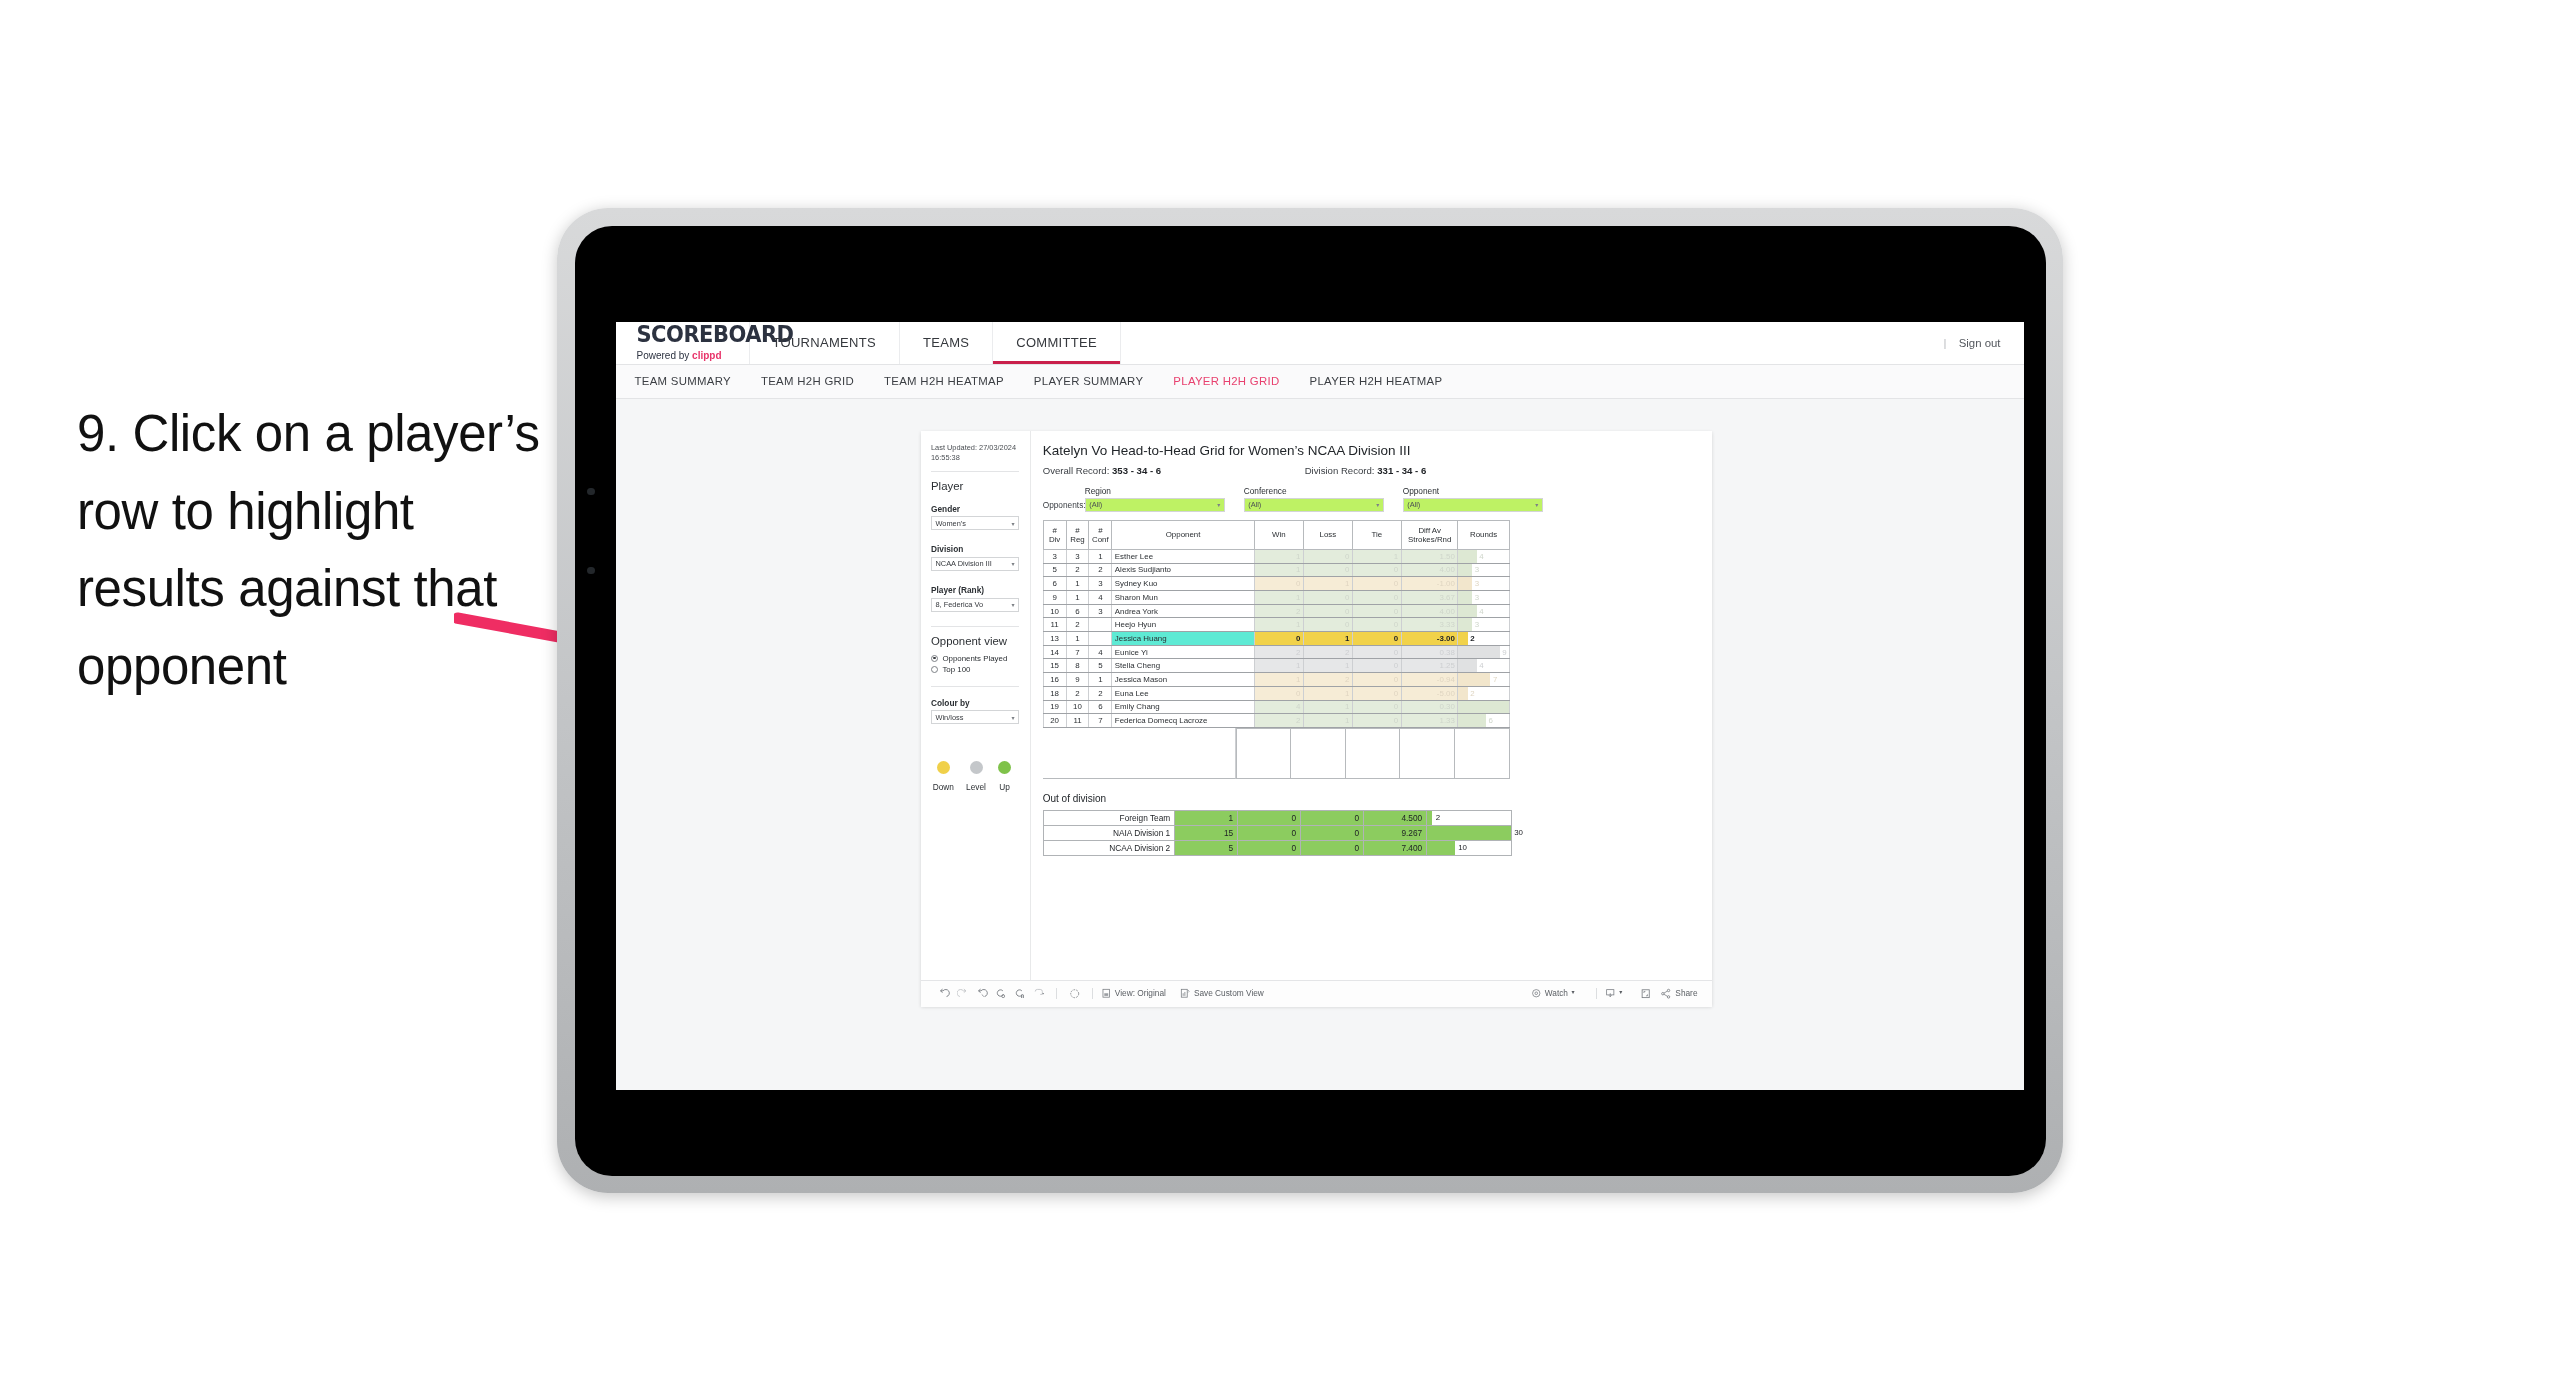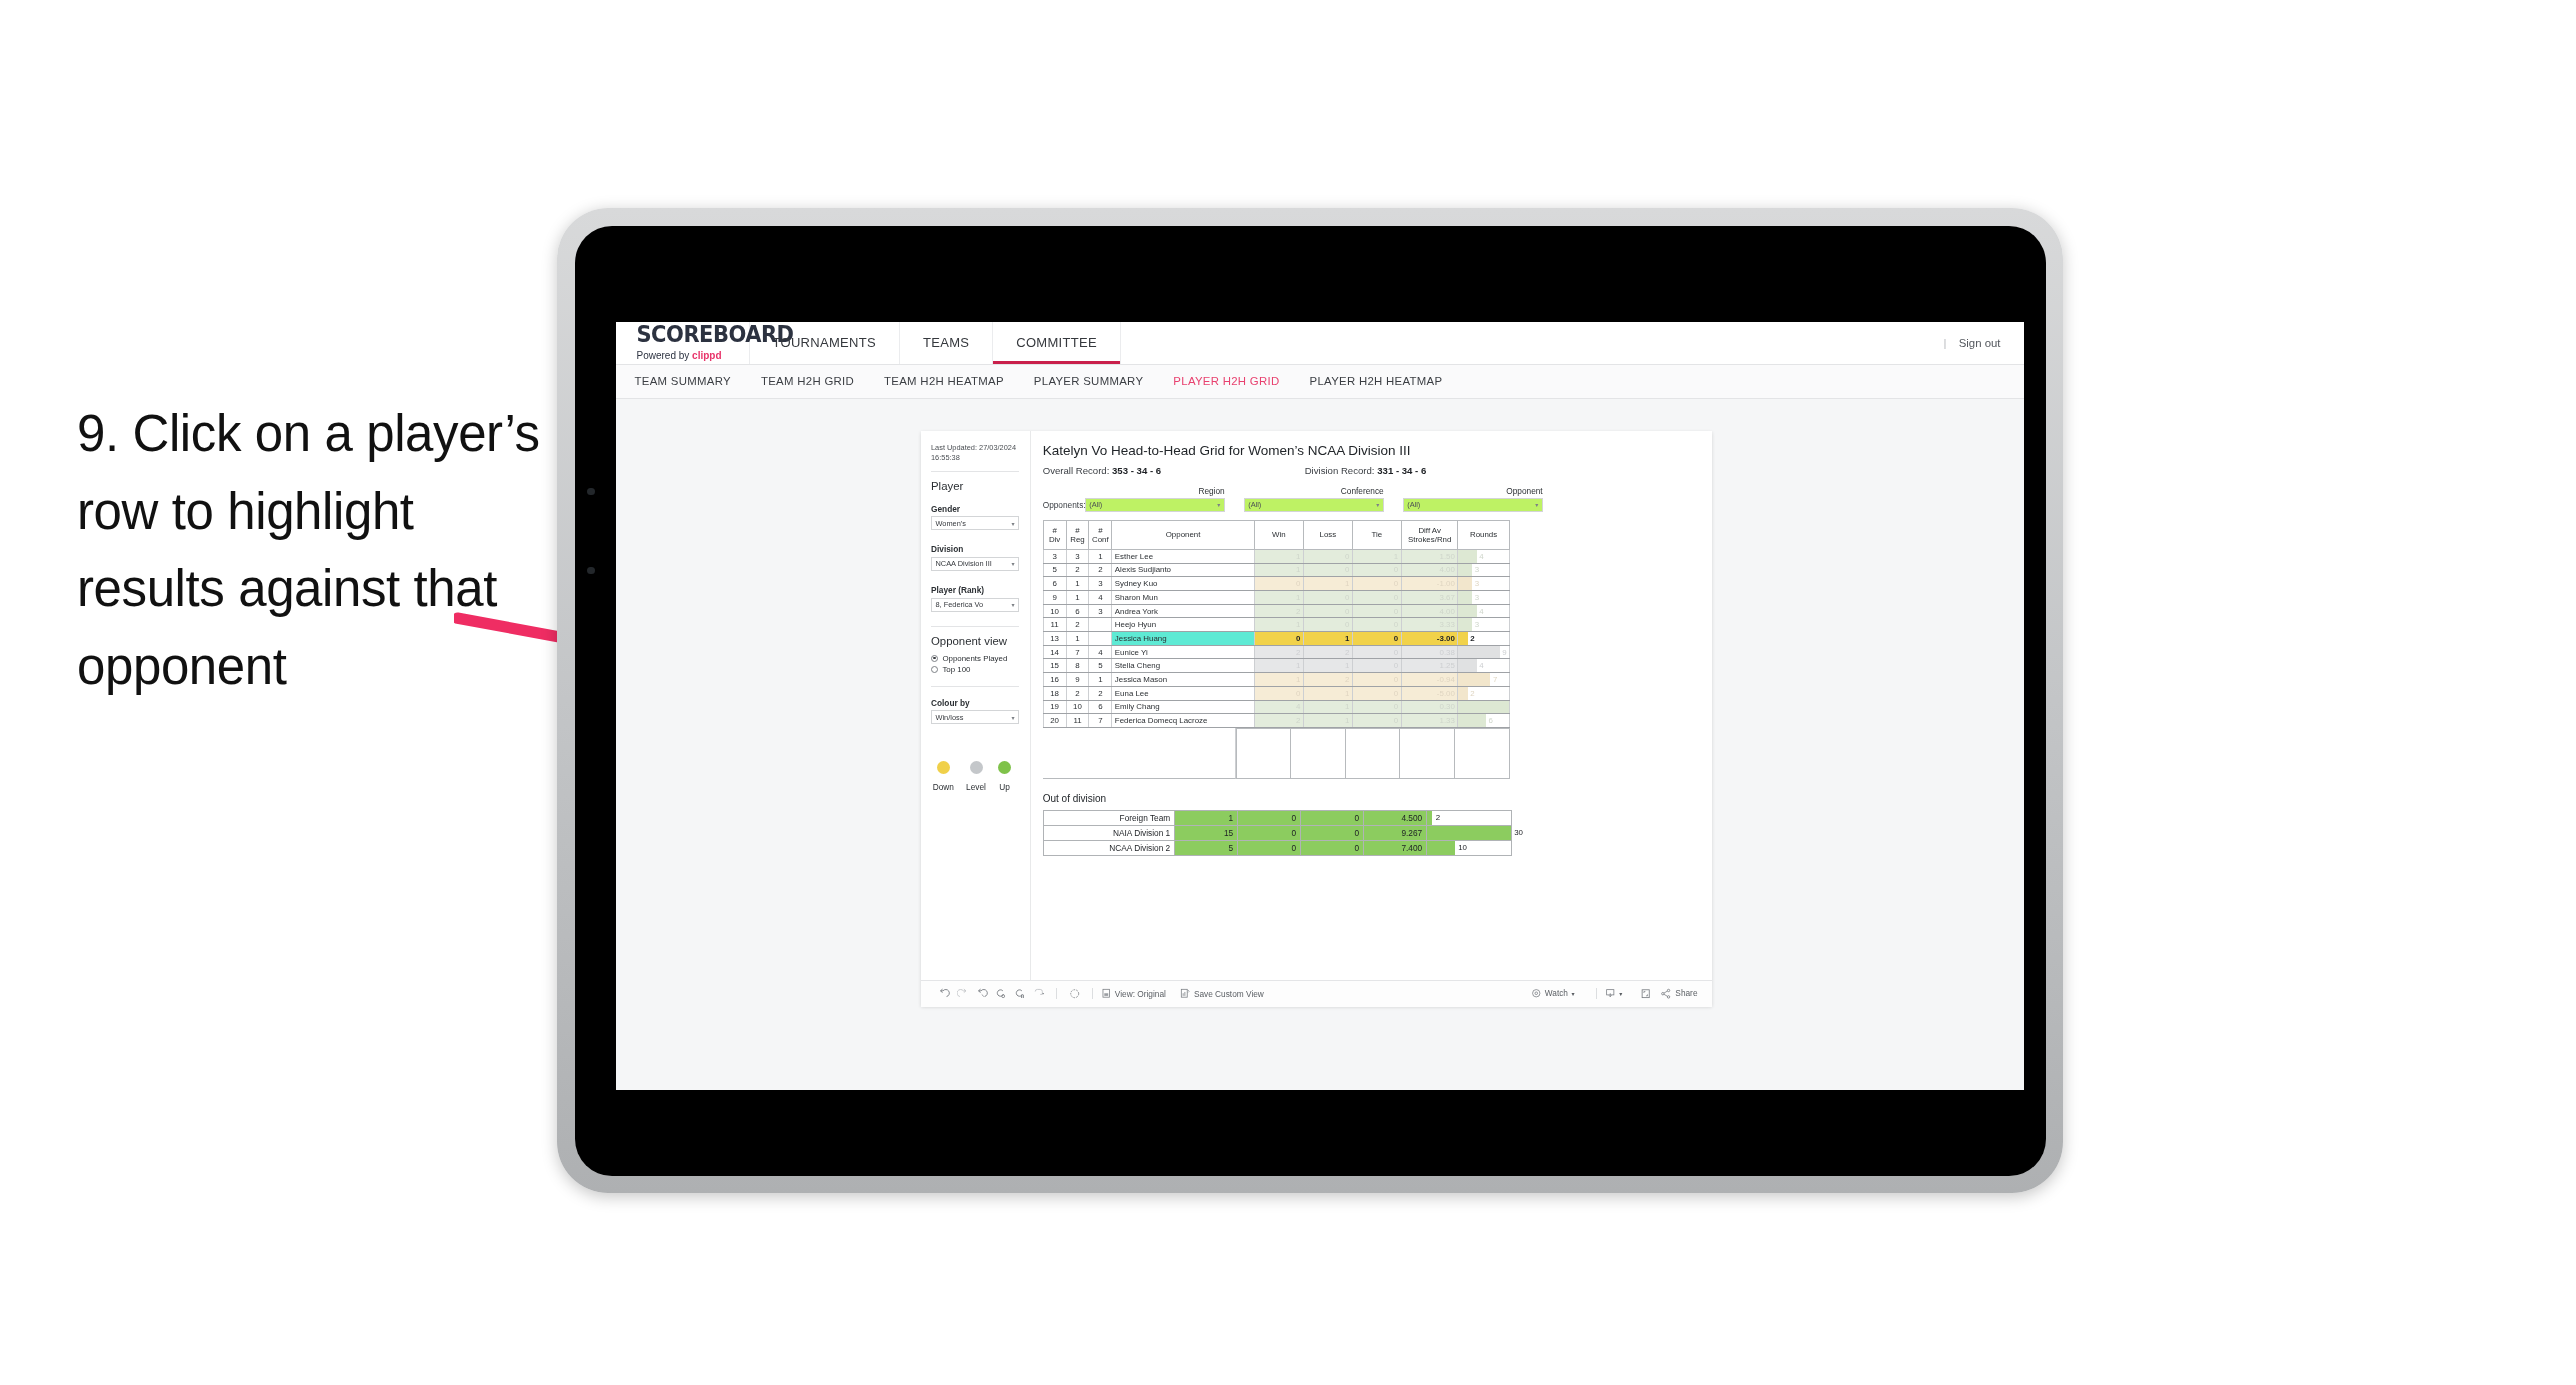--- a/index.html
+++ b/index.html
@@ -109,21 +109,21 @@
 
   
   #main{flex:1;min-width:0;padding:12.2px 14px 0 12.2px;box-sizing:border-box;overflow:hidden;}
   #title{font-size:13.5px;color:#22262a;margin-bottom:7px;}
   #records{display:flex;font-size:9.6px;color:#3a3e43;margin-bottom:10.5px;}
   #records .rec1{width:262px;}
   #records b{font-weight:bold;color:#1d2024;}
   #filters{display:flex;align-items:flex-end;gap:0;margin-bottom:7.9px;}
   #opp-lbl{font-size:8.3px;color:#3a3e43;width:42px;padding-bottom:1.7px;}
   .fgroup{width:140px;margin-right:19px;}
-  .fgroup .flbl{font-size:8.3px;color:#2b2f33;margin-bottom:1.7px;text-align:right;}
+  .fgroup .flbl{font-size:8.3px;color:#2b2f33;margin-bottom:1.7px;}
   .fbox{
     height:12.2px;border:0.9px solid #d3d5d7;background:#bef264;display:flex;align-items:center;
     padding:0 3.5px;font-size:7.4px;color:#4b4f54;position:relative;cursor:pointer;
   }
   .fbox .car{position:absolute;right:3.5px;font-size:6.1px;color:#7d8186;}
 
   
   table.grid{border-collapse:collapse;table-layout:fixed;width:467px;font-size:7.9px;color:#2b2f33;}
   table.grid th{
     border:0.9px solid #b7babd;background:#fff;font-weight:normal;font-size:7.9px;
@@ -157,21 +157,21 @@
   td.ood-r{padding:0;position:relative;background:#fff;}
 
   
   #toolbar{
     height:26px;border-top:0.9px solid #e4e5e7;background:#fdfdfd;
     display:flex;align-items:center;padding:0 14px;gap:0;
     font-size:8.3px;color:#5a5e63;
   }
   .tb-ico{width:19px;display:flex;align-items:center;justify-content:center;cursor:pointer;}
   .tb-sep{width:0.9px;height:11.4px;background:#dcdee0;margin:0 7.9px;}
-  .tb-item{display:flex;align-items:center;gap:3.5px;margin-right:14px;cursor:pointer;white-space:nowrap;}
+  .tb-item{display:flex;gap:3.5px;margin-right:14px;cursor:pointer;white-space:nowrap;}
   .tb-right{margin-left:auto;display:flex;align-items:center;}
 </style>
 </head>
 <body>
 
 <div id="caption">9. Click on a player’s row to highlight results against that opponent</div>
 
 <svg id="arrow" viewBox="0 0 740 160">
   <path d="M4,8 L600,118" stroke="#ef2d63" stroke-width="13" fill="none" stroke-linecap="round"></path>
   <path d="M690,130 L588,86 L596,144 Z" fill="#ef2d63"></path>

